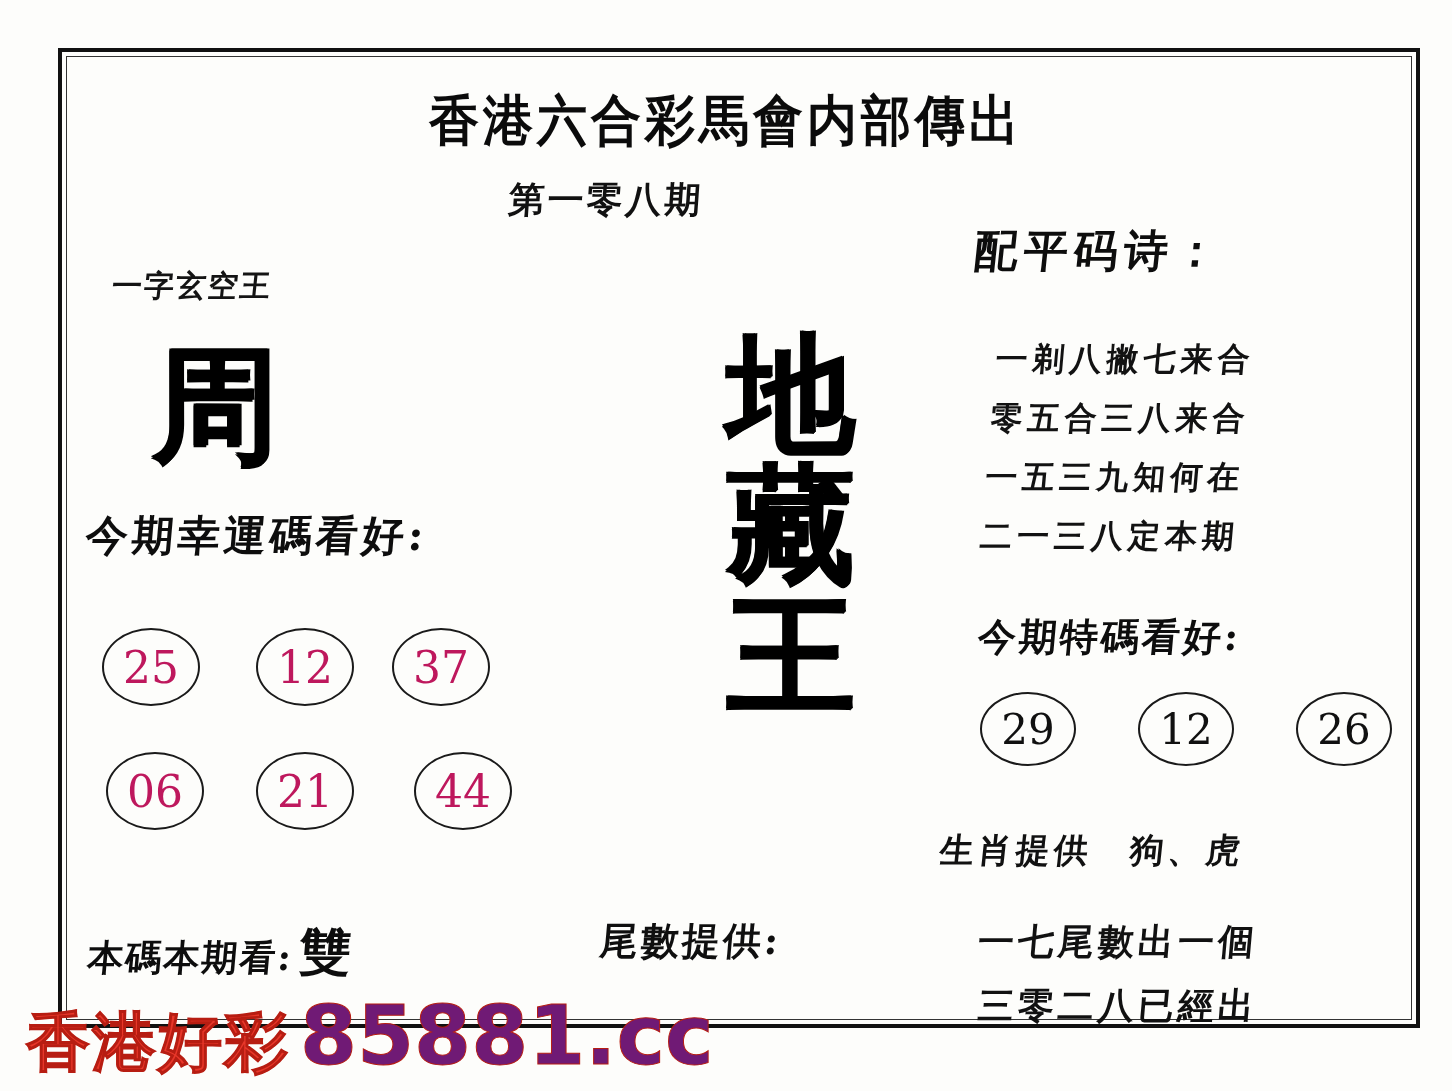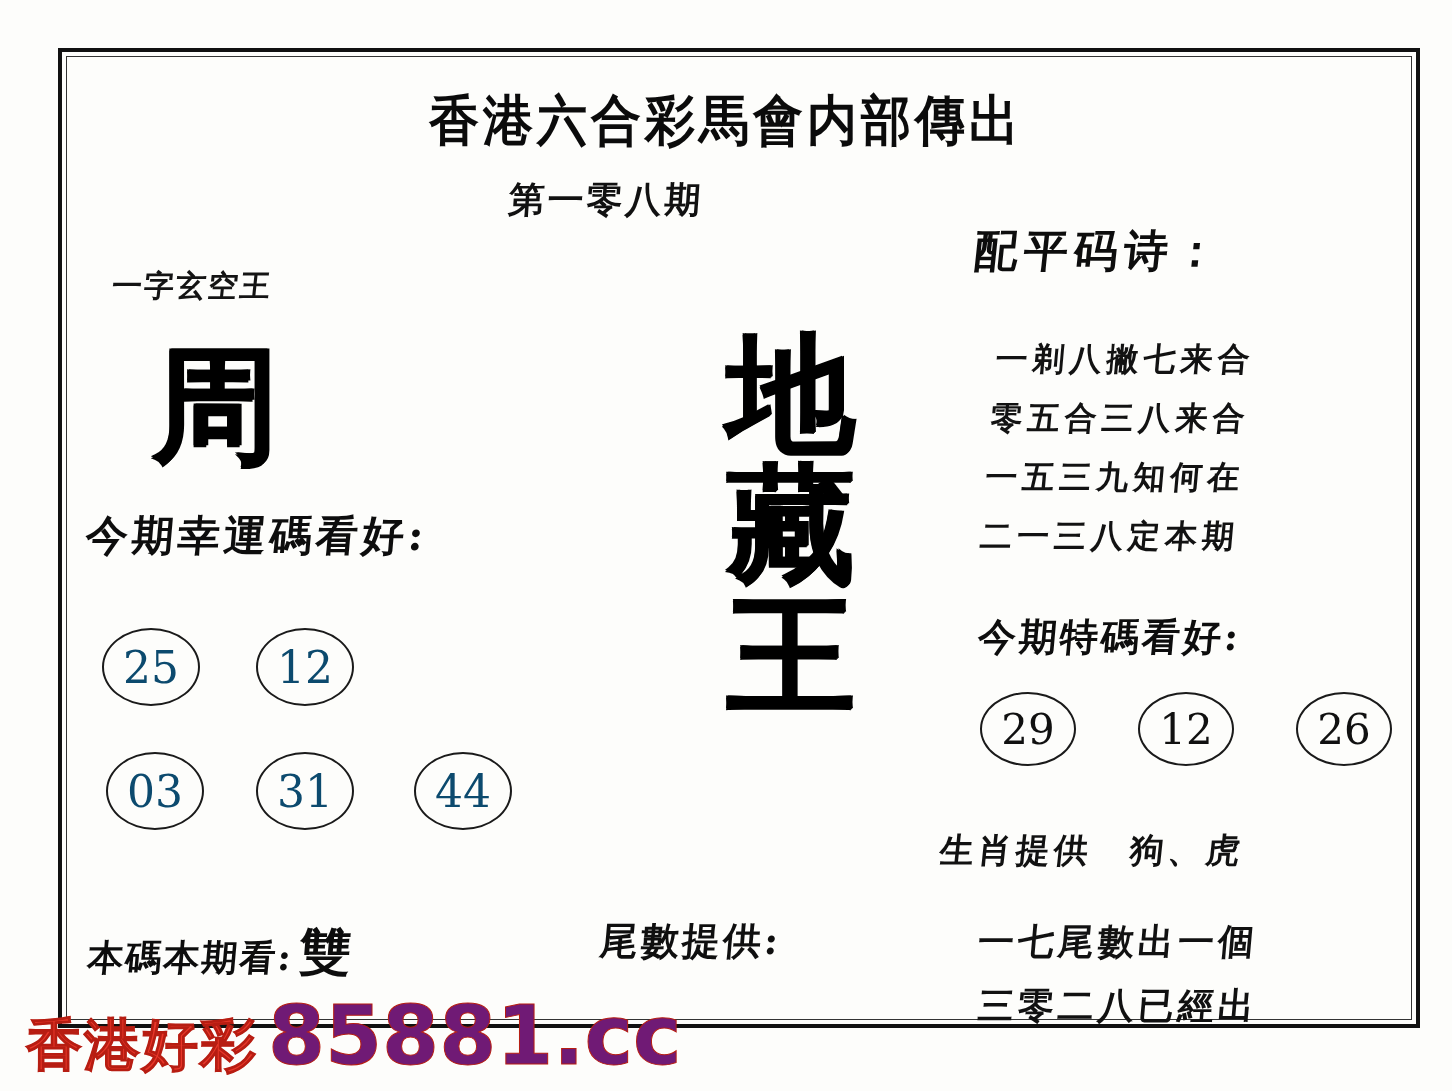--- a/index.html
+++ b/index.html
@@ -121,21 +121,21 @@
   .ball {
     width: 94px;
     height: 74px;
     border: 2.5px solid #1a1a1a;
     border-radius: 50%;
     display: flex;
     align-items: center;
     justify-content: center;
     font-family: "DejaVu Serif", serif;
     font-size: 44px;
-    color: #0c4a6e;
+    color: #be185d;
     margin-right: 38px;
     background: transparent;
   }
   .ball.shift-a { margin-left: 6px; }
   .ball.shift-b { margin-left: 18px; }
   .ball.shift-c { margin-left: 0; }
   .ball.rowtwo-1 { margin-left: 10px; }
   .ball.rowtwo-2 { margin-left: 14px; }
   .ball.rowtwo-3 { margin-left: 22px; }
 
@@ -290,21 +290,21 @@
     position: absolute;
     left: 26px;
     top: 988px;
     display: flex;
     align-items: baseline;
     font-family: "DejaVu Sans", sans-serif;
     font-weight: bold;
     white-space: nowrap;
   }
   .wm-cn {
-    font-size: 56px;
+    font-size: 64px;
     color: #e8372a;
     letter-spacing: 2px;
     font-family: Liberation Mono, monospace;
     -webkit-text-stroke: 1px #b71d12;
   }
   .wm-num {
     font-size: 82px;
     color: #701a75;
     margin-left: 10px;
     -webkit-text-stroke: 1px #b71d12;
@@ -322,24 +322,25 @@
   <div class="issue-title">第一零八期</div>
 
   <div class="left-label">一字玄空王</div>
   <div class="big-char">周</div>
   <div class="lucky-heading">今期幸運碼看好:</div>
 
   <div class="ball-grid">
     <div class="ball-row">
       <div class="ball shift-a">25</div>
       <div class="ball shift-b">12</div>
+      <div class="ball shift-c">37</div>
     </div>
     <div class="ball-row">
-      <div class="ball rowtwo-1">03</div>
-      <div class="ball rowtwo-2">31</div>
+      <div class="ball rowtwo-1">06</div>
+      <div class="ball rowtwo-2">21</div>
       <div class="ball rowtwo-3">44</div>
     </div>
   </div>
 
   <div class="bottom-left">
     <span>本碼本期看:</span>
     <span class="val">雙</span>
   </div>
 
   <div class="center-chars">

